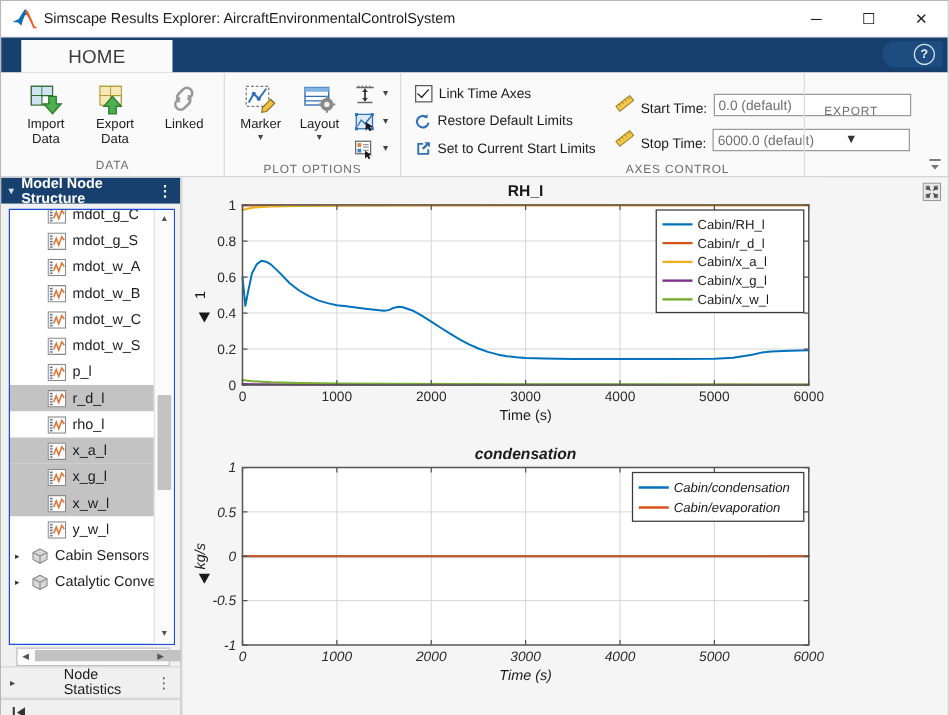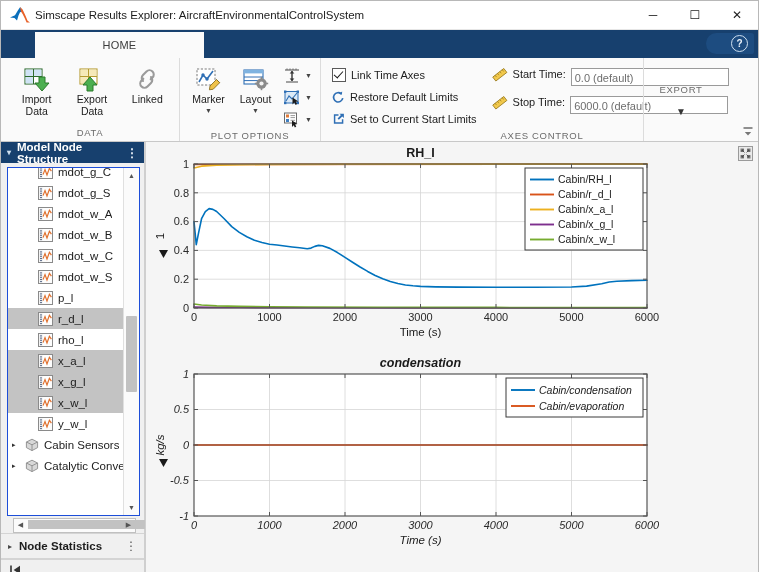--- a/index.html
+++ b/index.html
@@ -17,23 +17,23 @@
             border-bottom:1px solid #e6e6e6;}
   .app-icon{width:22px;height:18px;margin:0 4px 0 8px;position:relative;flex:0 0 auto;}
   .app-icon svg{display:block;}
   .title-text{font-size:11.5px;color:#1c1c1c;flex:1 1 auto;white-space:nowrap;overflow:hidden;}
   .win-btns{display:flex;height:28px;}
   .win-btn{width:42px;height:28px;display:flex;align-items:center;justify-content:center;
            font-size:12px;color:#222;}
 
   
   .tabstrip{height:28px;background:#17406e;display:flex;align-items:flex-end;position:relative;}
-  .tab{height:26px;min-width:105px;padding:0 32px;background:#fafafa;color:#3b3b3b;
-       display:flex;align-items:center;justify-content:center;font-size:11px;
-       margin-left:34px;letter-spacing:.2px;}
+  .tab{height:26px;min-width:105px;padding:0 8px;background:#fafafa;color:#3b3b3b;
+       display:flex;align-items:center;justify-content:center;font-size:15px;
+       margin-left:16px;letter-spacing:.2px;}
   .help-btn{position:absolute;right:4px;top:3px;width:42px;height:21px;
             background:#1d4c80;border-radius:11px 3px 3px 11px;
             display:flex;align-items:center;justify-content:flex-end;padding-right:6px;}
   .help-circ{width:15px;height:15px;border-radius:50%;border:1.4px solid #cfe0f0;
              color:#e8f0f8;font-size:10px;display:flex;align-items:center;justify-content:center;
              font-weight:bold;}
 
   
   .ribbon{height:83px;background:#fafafa;display:flex;border-bottom:1px solid #c8c8c8;
           position:relative;}
@@ -54,21 +54,21 @@
   .minirow{display:flex;align-items:center;height:21px;padding:0 2px;}
   .minirow .ic{width:20px;height:19px;display:flex;align-items:center;justify-content:center;}
   .minirow .caret{font-size:7px;color:#444;margin-left:3px;}
 
   .chkrow{display:flex;align-items:center;height:22px;gap:5px;padding:0 3px;white-space:nowrap;}
   .chkrow .lab{font-size:11px;color:#1c1c1c;}
   .chkbox{width:12px;height:12px;border:1px solid #5a5a5a;background:#fff;position:relative;}
   .chkbox:after{content:"";position:absolute;left:3px;top:0px;width:4px;height:8px;
                 border:solid #1c1c1c;border-width:0 1.6px 1.6px 0;transform:rotate(42deg);}
 
-  .timerow{display:flex;align-items:flex-start;height:25px;gap:5px;}
+  .timerow{display:flex;align-items:flex-end;height:25px;gap:5px;}
   .timerow .tlab{font-size:11px;color:#1c1c1c;white-space:nowrap;}
   .tinput{width:158px;height:18px;border:1px solid #9a9a9a;background:#fff;
           font-size:11px;color:#6e6e6e;padding:0 3px;line-height:18px;box-sizing:border-box;
           font-family:"Liberation Sans",sans-serif;}
   .exportgrp{width:74px;display:flex;flex-direction:column;align-items:center;
              justify-content:flex-start;padding-top:26px;}
   .exportgrp .lab{font-size:9.5px;color:#6b6b6b;letter-spacing:.7px;}
   .exportgrp .caret{font-size:10px;color:#333;margin-top:11px;}
   .ribbon-collapse{position:absolute;right:3px;bottom:2px;width:14px;height:14px;
                    display:flex;align-items:center;justify-content:center;color:#555;font-size:9px;}
@@ -81,21 +81,21 @@
              border-right:1px solid #cfcfcf;box-sizing:border-box;}
   .panelhdr{height:21px;background:#17406e;color:#fff;display:flex;align-items:center;
             padding:0 6px;font-size:11.5px;font-weight:bold;gap:6px;}
   .panelhdr .tw{font-size:8px;color:#cfe0f0;}
   .panelhdr .ttl{flex:1 1 auto;}
   .panelhdr .dots{font-size:12px;letter-spacing:0;color:#e8eff7;line-height:10px;}
   .panelhdr2{height:24px;background:#f0f0f0;color:#1c1c1c;display:flex;align-items:center;
              padding:0 7px;font-size:11.5px;gap:7px;border-top:1px solid #d4d4d4;
              border-bottom:1px solid #d4d4d4;}
   .panelhdr2 .tw{font-size:8px;color:#444;}
-  .panelhdr2 .ttl{flex:1 1 auto;font-weight:bold;}
+  .panelhdr2 .ttl{flex:1 1 auto;font-weight:normal;margin-left:32px;}
   .panelhdr2 .dots{font-size:12px;color:#555;line-height:10px;}
 
   .treewrap{flex:1 1 auto;background:#f0f0f0;padding:4px 4px 0 6px;box-sizing:border-box;
             display:flex;flex-direction:column;min-height:0;}
   .treebox{flex:1 1 auto;background:#fff;border:1px solid #1d4ed8;position:relative;
            overflow:hidden;min-height:0;}
   .treelist{position:absolute;left:0;top:0;right:15px;bottom:0;overflow:hidden;}
   .titem{height:21px;display:flex;align-items:center;padding-left:4px;font-size:11.5px;
          color:#1c1c1c;white-space:nowrap;}
   .titem.sel{background:#c3c3c3;align-items:center;}

